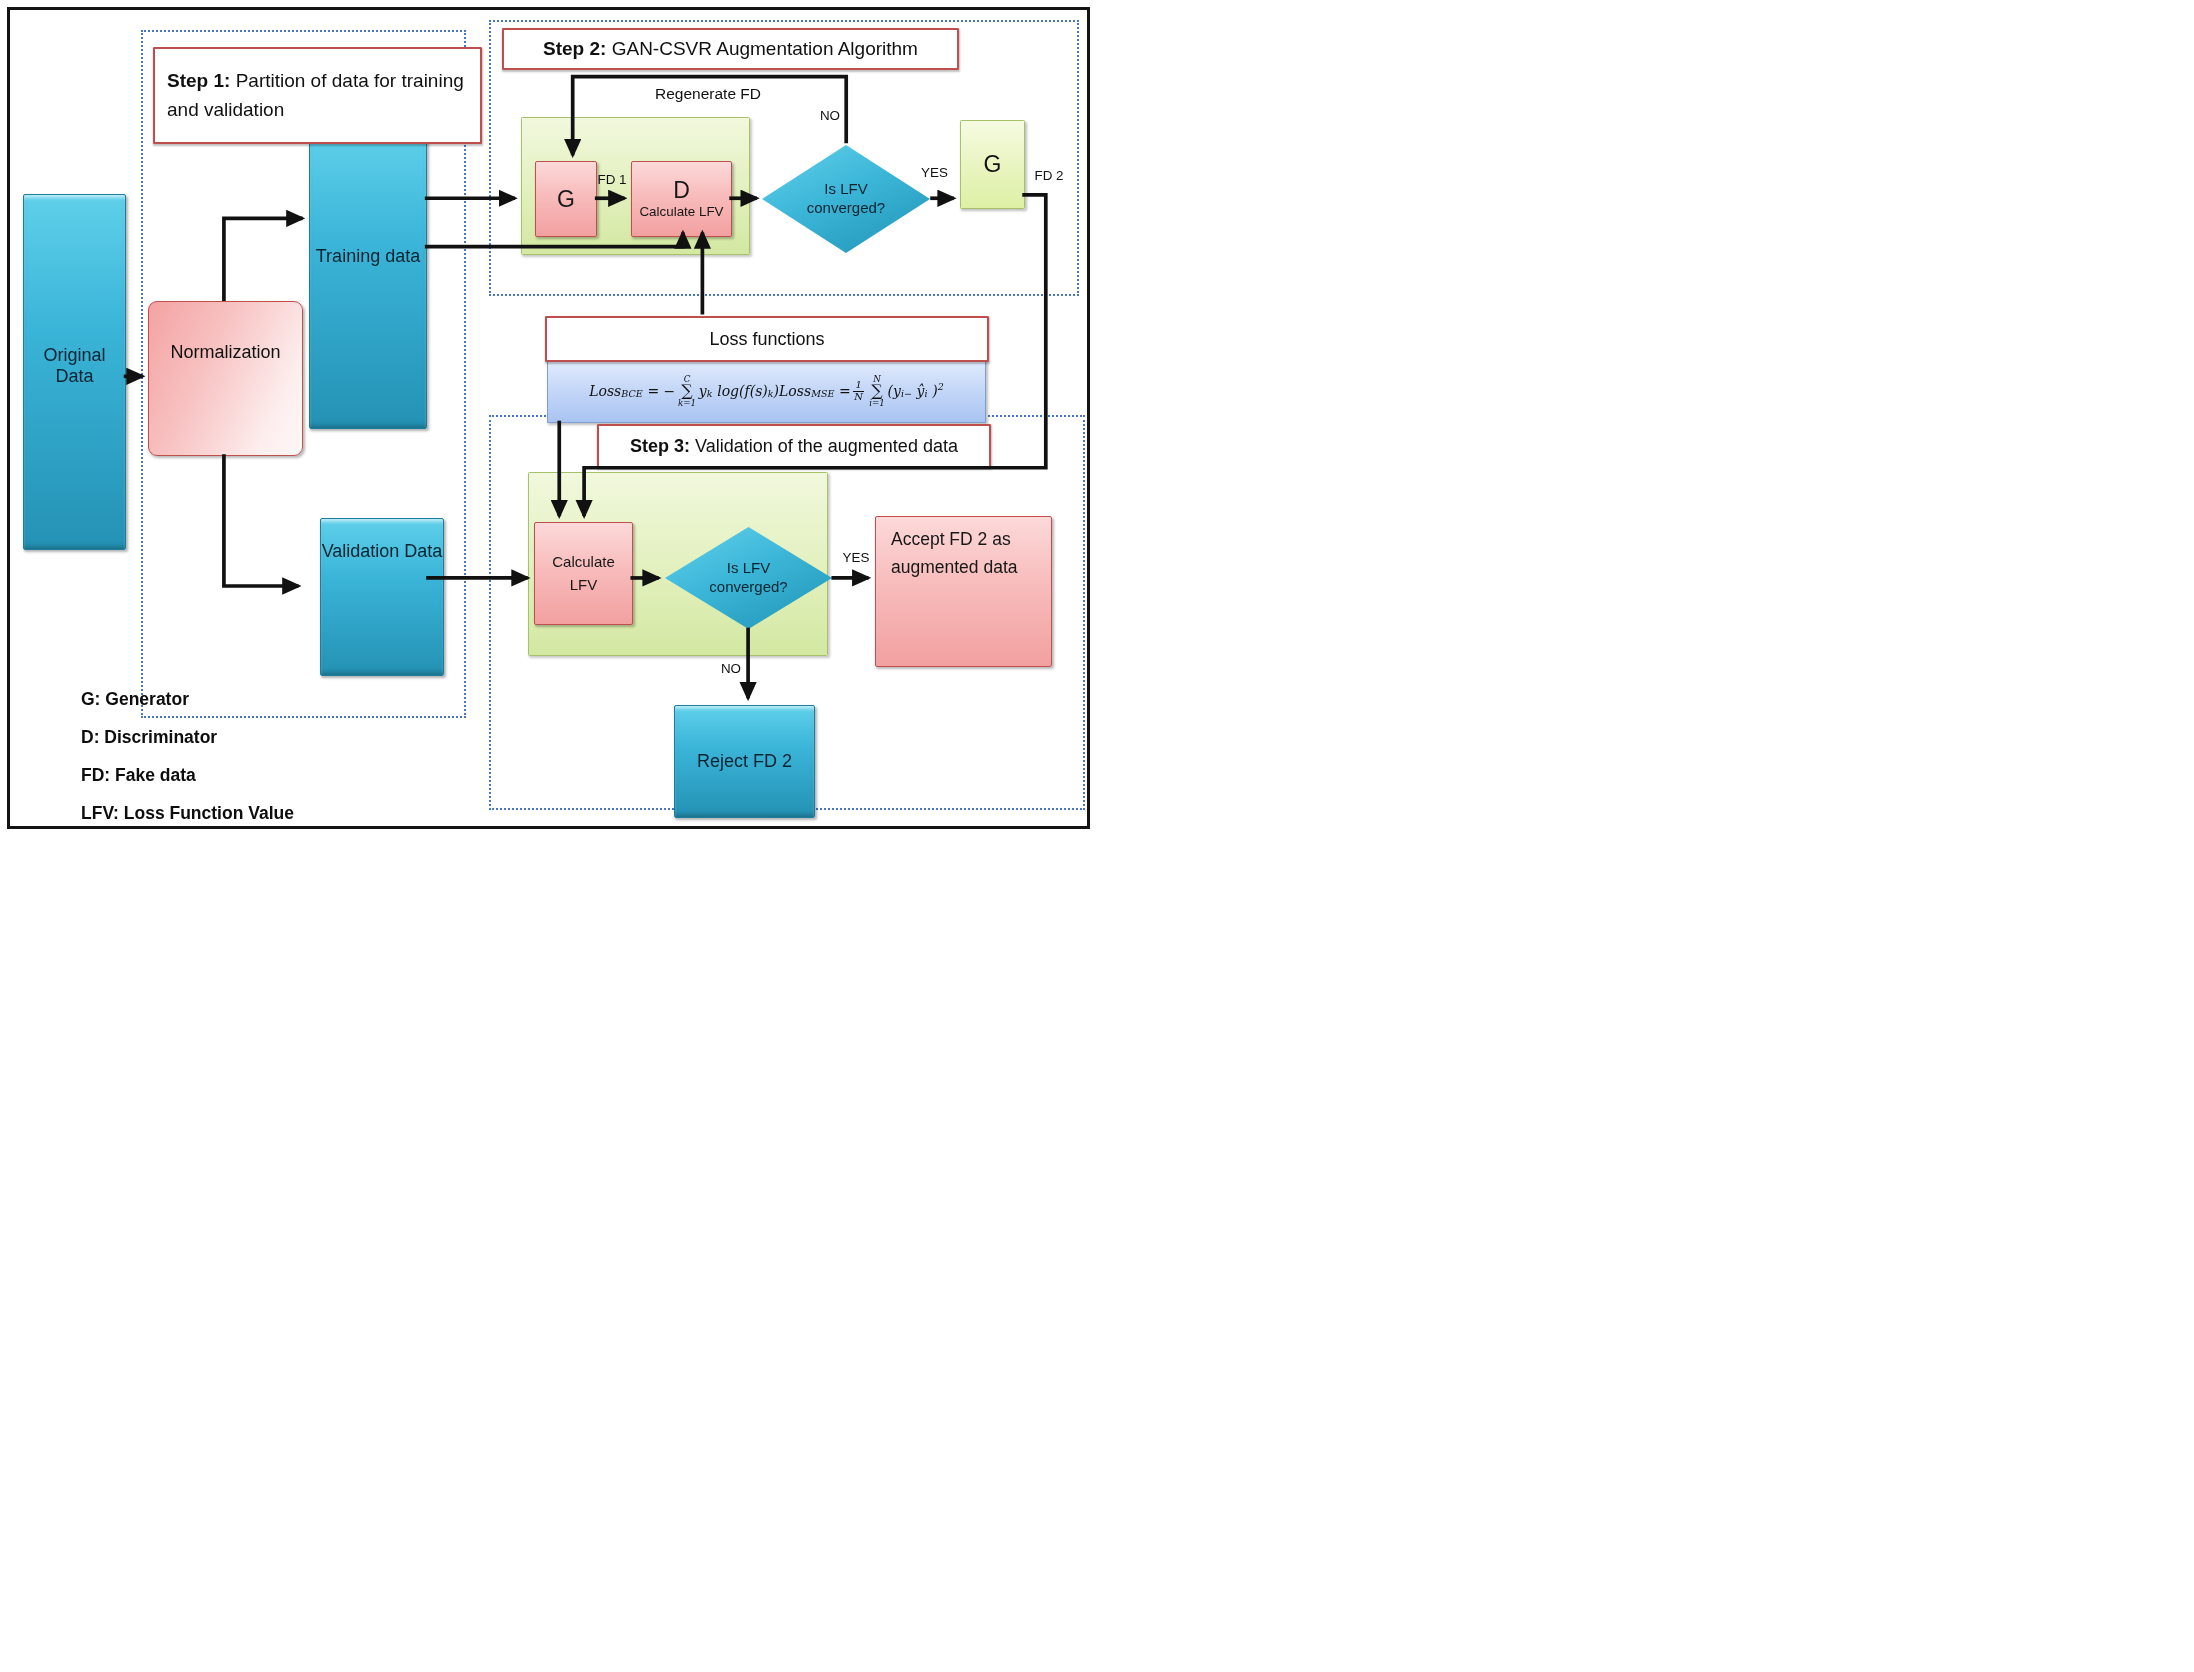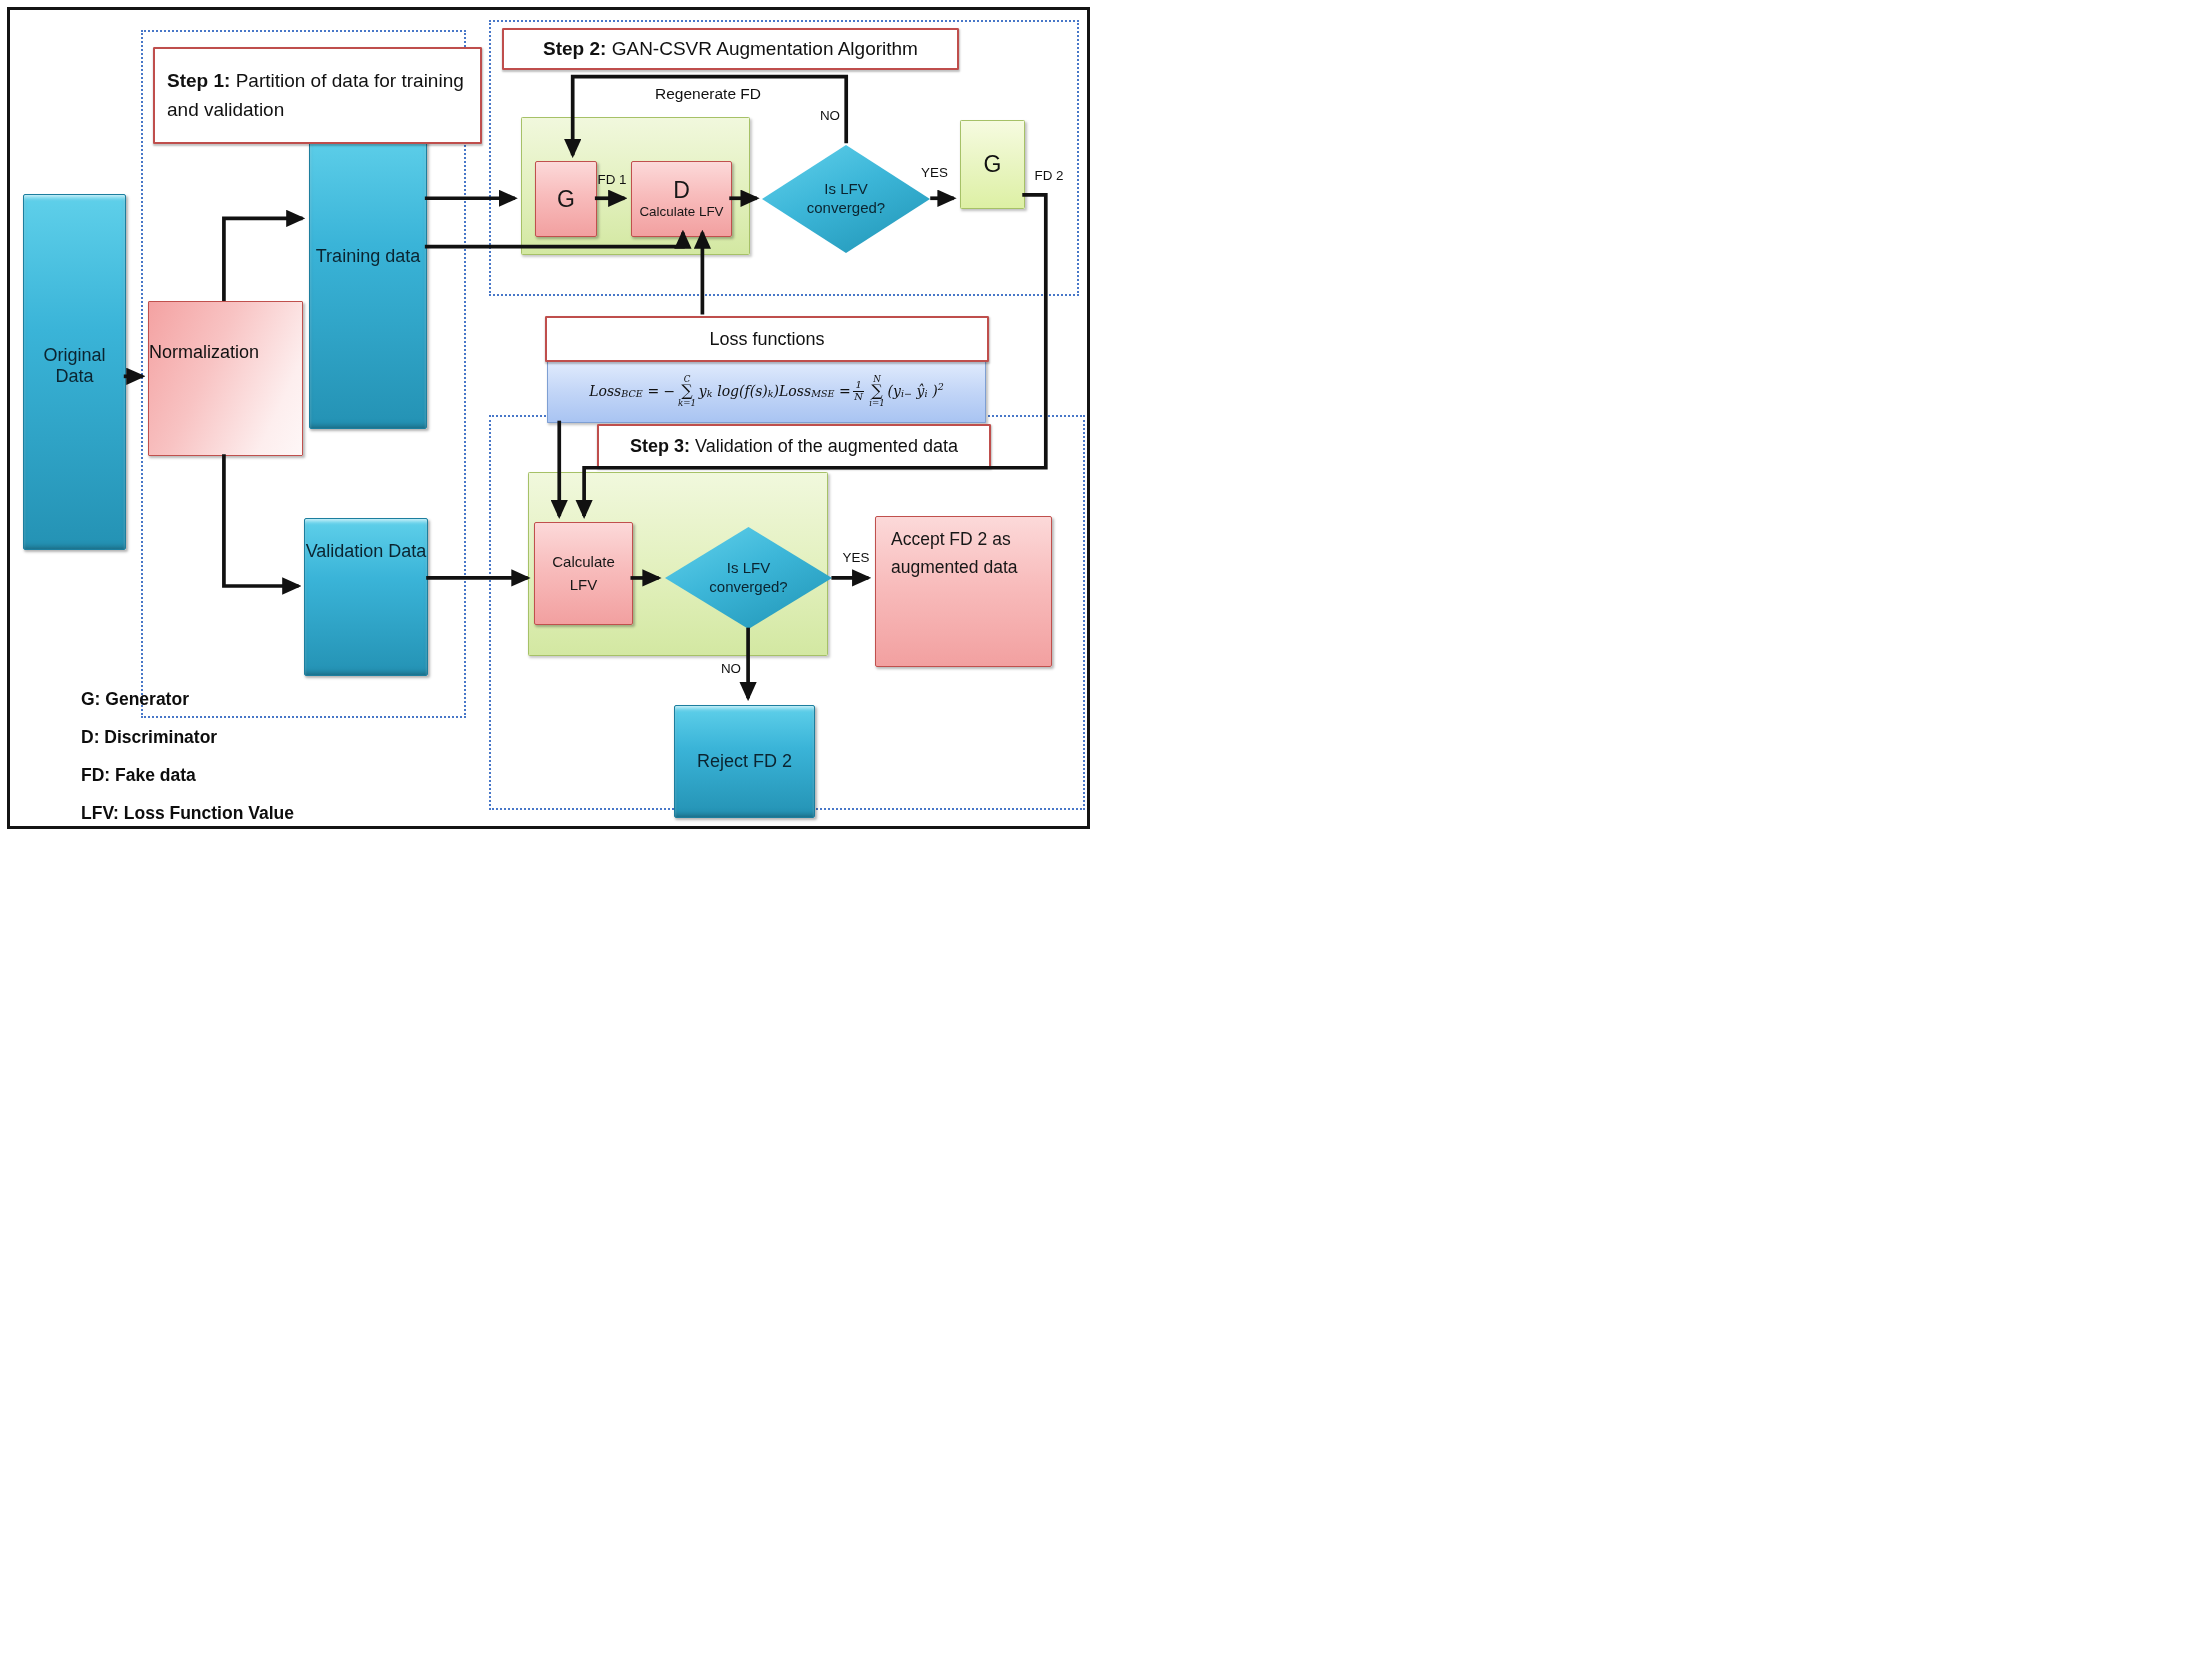--- a/index.html
+++ b/index.html
@@ -85,27 +85,27 @@
   <div class="abs rtitle centered" style="left:597px;top:424px;width:390px;height:40px;font-size:18px;">
     <div><span class="bold">Step 3:</span><span> Validation of the augmented data</span></div>
   </div>
 
   <div class="abs greenbox" style="left:521px;top:117px;width:227px;height:136px;"></div>
   <div class="abs greenbox" style="left:528px;top:472px;width:298px;height:182px;"></div>
 
   <div class="abs teal" style="left:23px;top:194px;width:101px;height:342px;padding-bottom:12px;">
     <span>Original Data</span>
   </div>
-  <div class="abs" style="left:148px;top:301px;width:153px;height:153px;z-index:10;background:linear-gradient(115deg,#f4a2a2 0%,#f8c3c3 40%,#fdeeee 80%,#fef7f7 100%);border:1.3px solid #c0504d;border-radius:1px;box-shadow:1.3px 2px 2.7px rgba(0,0,0,.28);display:flex;">
+  <div class="abs" style="left:148px;top:301px;width:153px;height:153px;z-index:10;background:linear-gradient(115deg,#f4a2a2 0%,#f8c3c3 40%,#fdeeee 80%,#fef7f7 100%);border:1.3px solid #c0504d;border-radius:9px;box-shadow:1.3px 2px 2.7px rgba(0,0,0,.28);display:flex;justify-content:center;">
     <span style="margin-top:40px;font-size:18px;">Normalization</span>
   </div>
   <div class="abs teal" style="left:309px;top:131px;width:116px;height:249px;padding-bottom:47px;line-height:1.6;">
     <span>Training data</span>
   </div>
-  <div class="abs teal" style="left:304px;top:518px;width:122px;height:138px;justify-content:flex-start;padding-top:17.5px;line-height:1.6;">
+  <div class="abs teal" style="left:320px;top:518px;width:122px;height:138px;justify-content:flex-start;padding-top:17.5px;line-height:1.6;">
     <span>Validation Data</span>
   </div>
 
   <div class="abs pink" style="left:535px;top:161px;width:60px;height:74px;font-size:23px;">
     <span>G</span>
   </div>
   <div class="abs pink" style="left:631px;top:161px;width:99px;height:74px;">
     <span style="font-size:23px;line-height:1;">D</span>
     <span style="font-size:13.4px;margin-top:1.3px;">Calculate LFV</span>
   </div>

